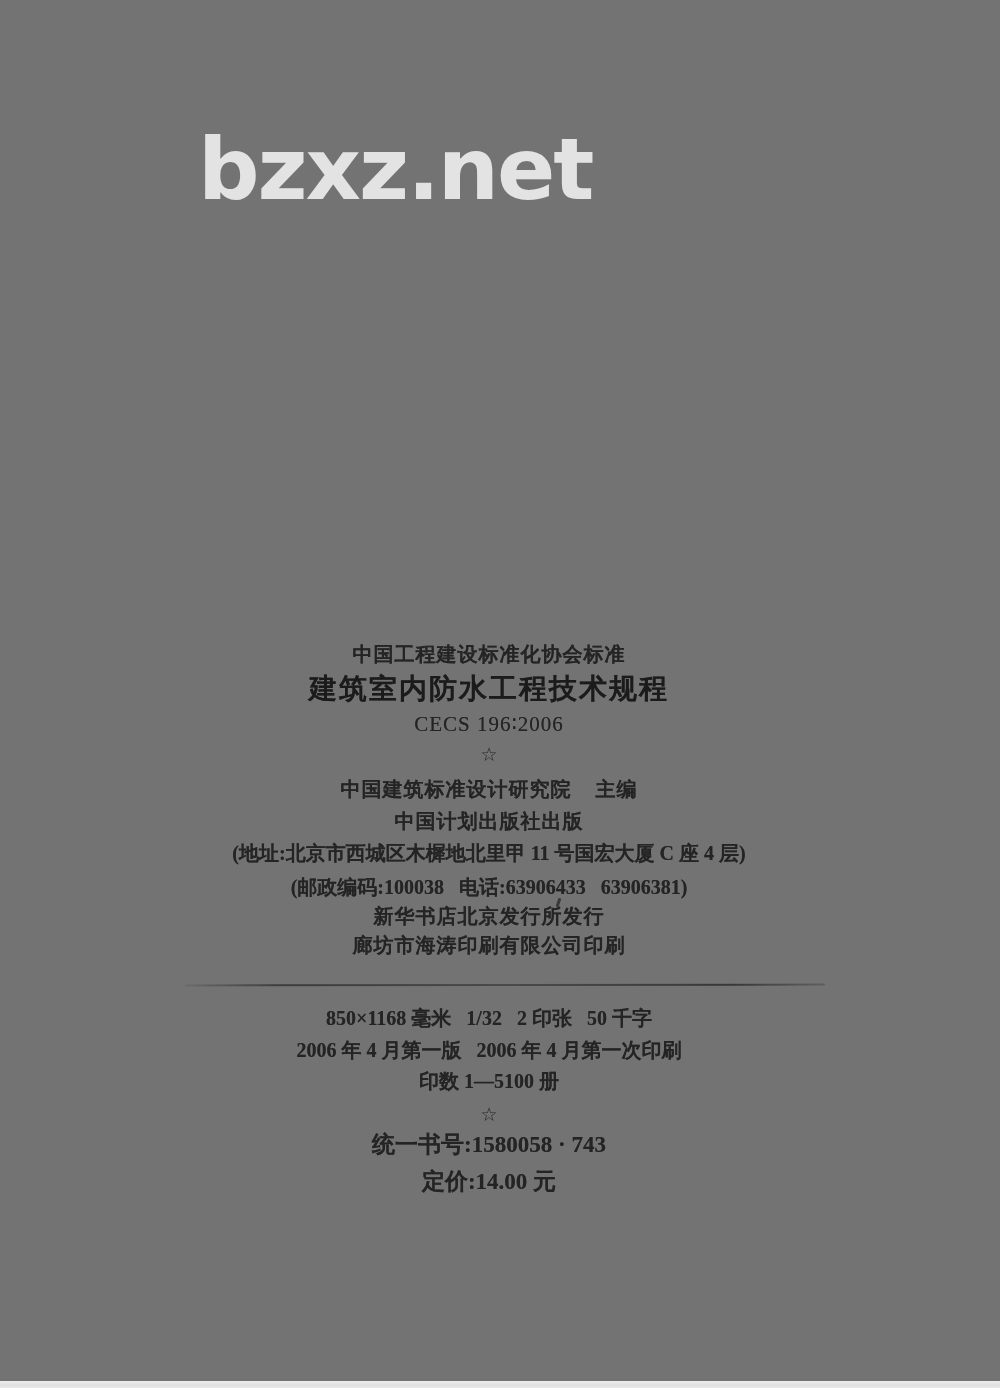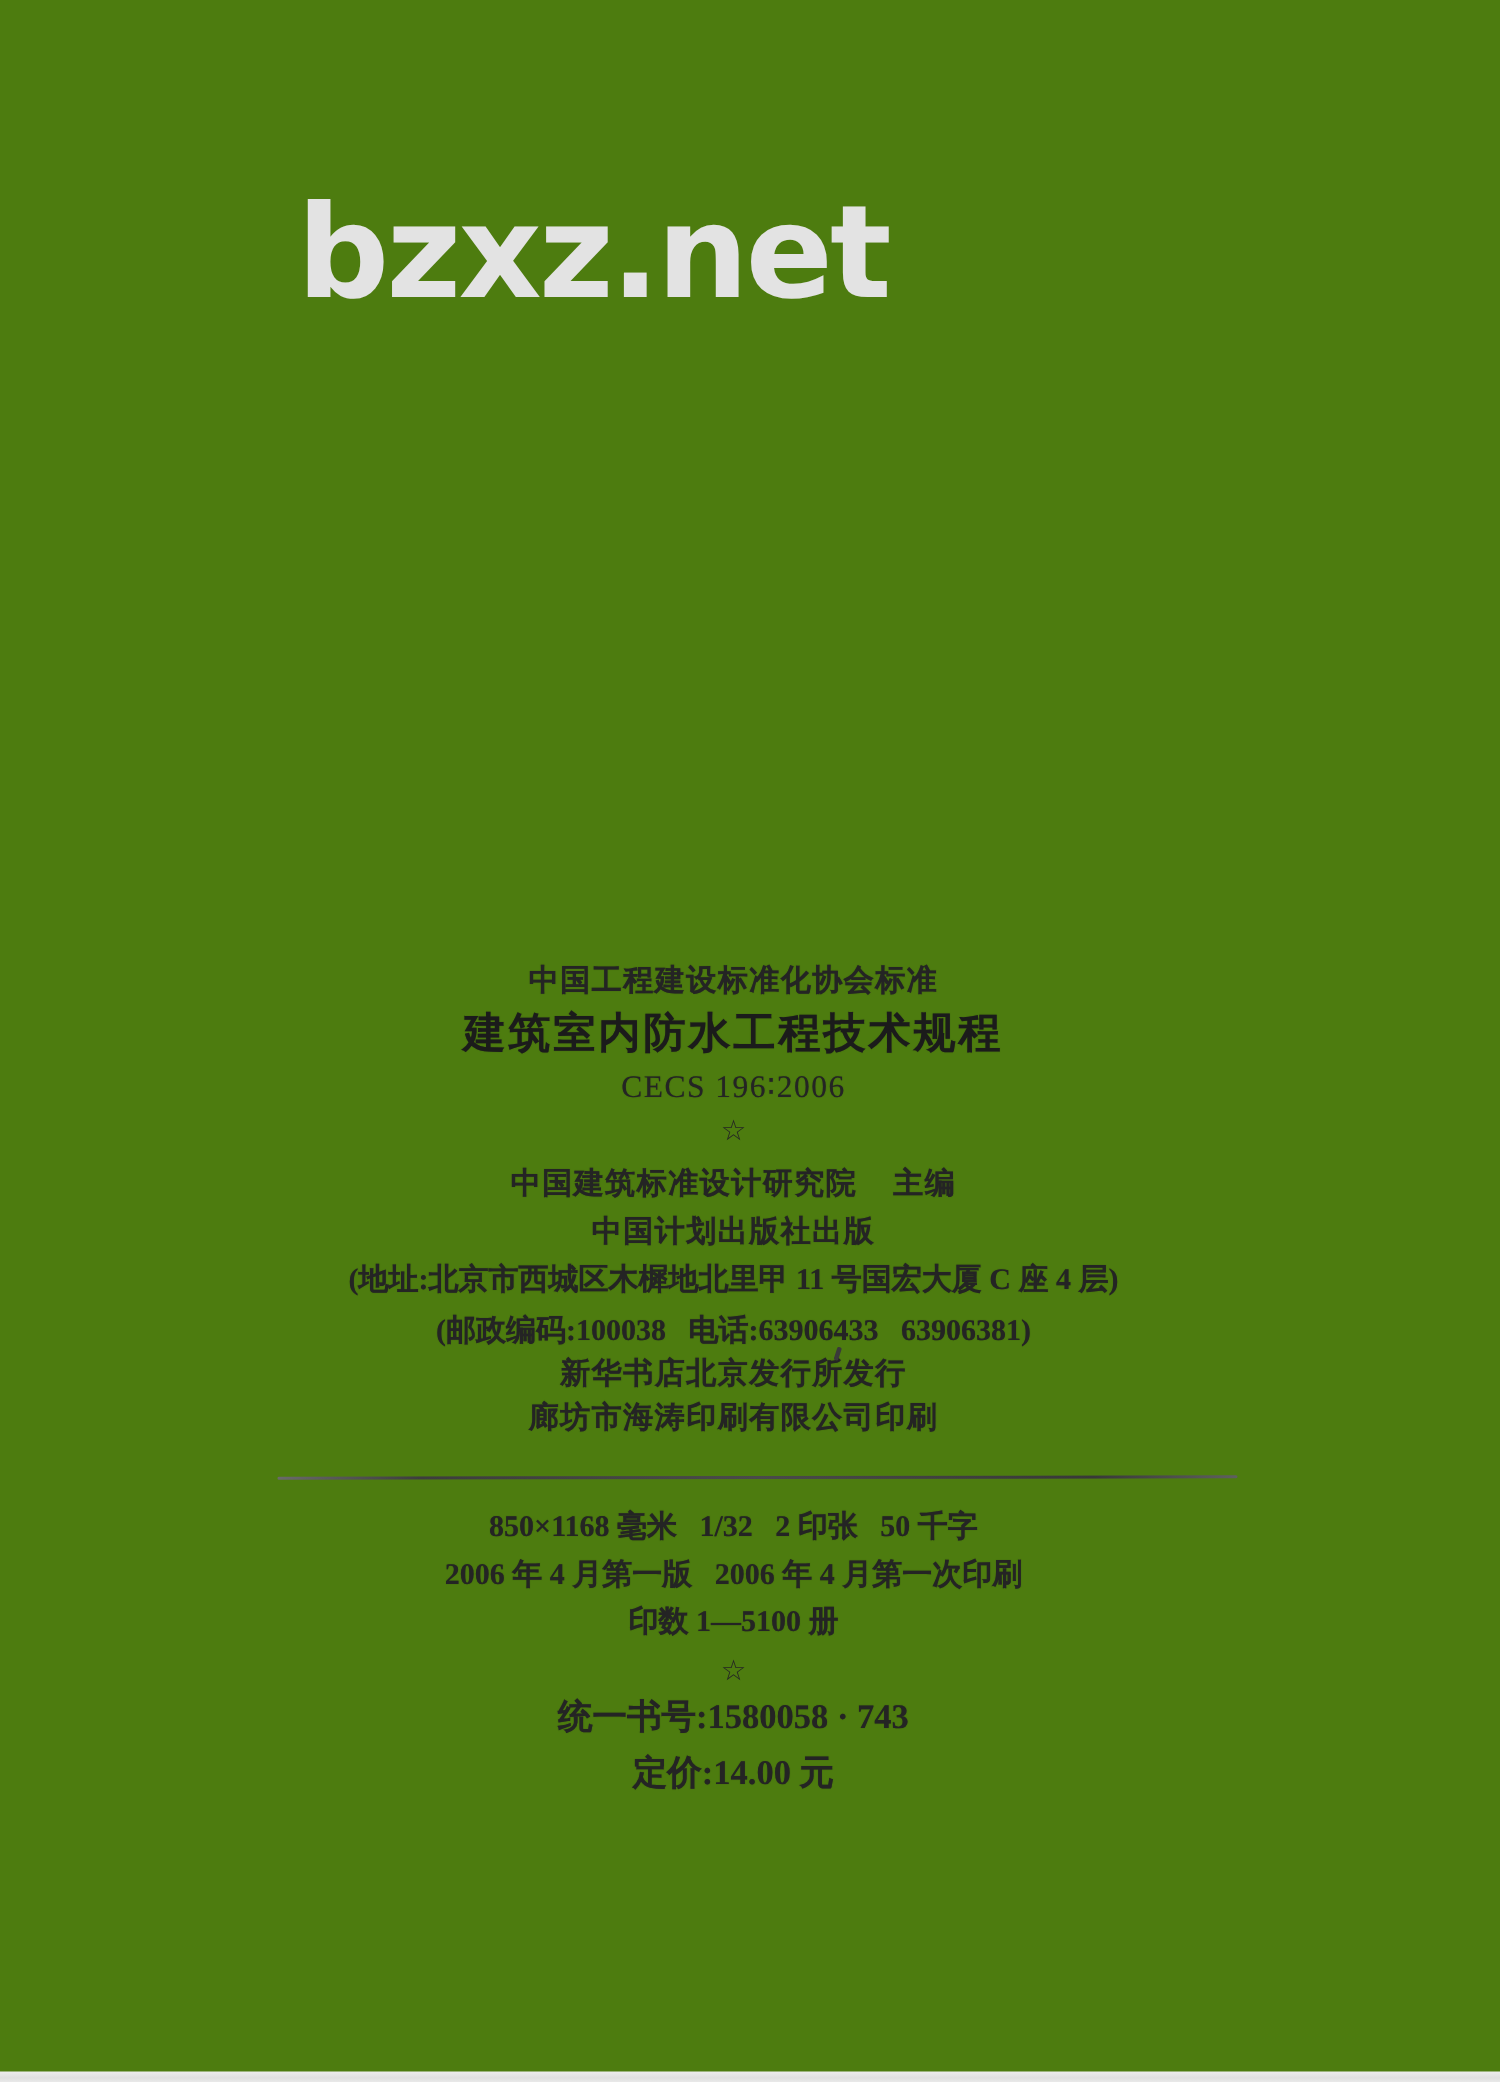--- a/index.html
+++ b/index.html
@@ -5,21 +5,21 @@
   html, body {
     margin: 0;
     padding: 0;
     background: #ffffff;
   }
   .page {
     position: relative;
     width: 1000px;
     height: 1388px;
     margin: 0 auto;
-    background: #4d7c0f;
+    background: #737373;
     overflow: hidden;
     font-family: "Liberation Serif", "DejaVu Serif", serif;
     color: #212121;
   }
   .watermark {
     position: absolute;
     left: 198px;
     top: 126px;
     font-family: "DejaVu Sans", "Liberation Sans", sans-serif;
     font-weight: 700;

